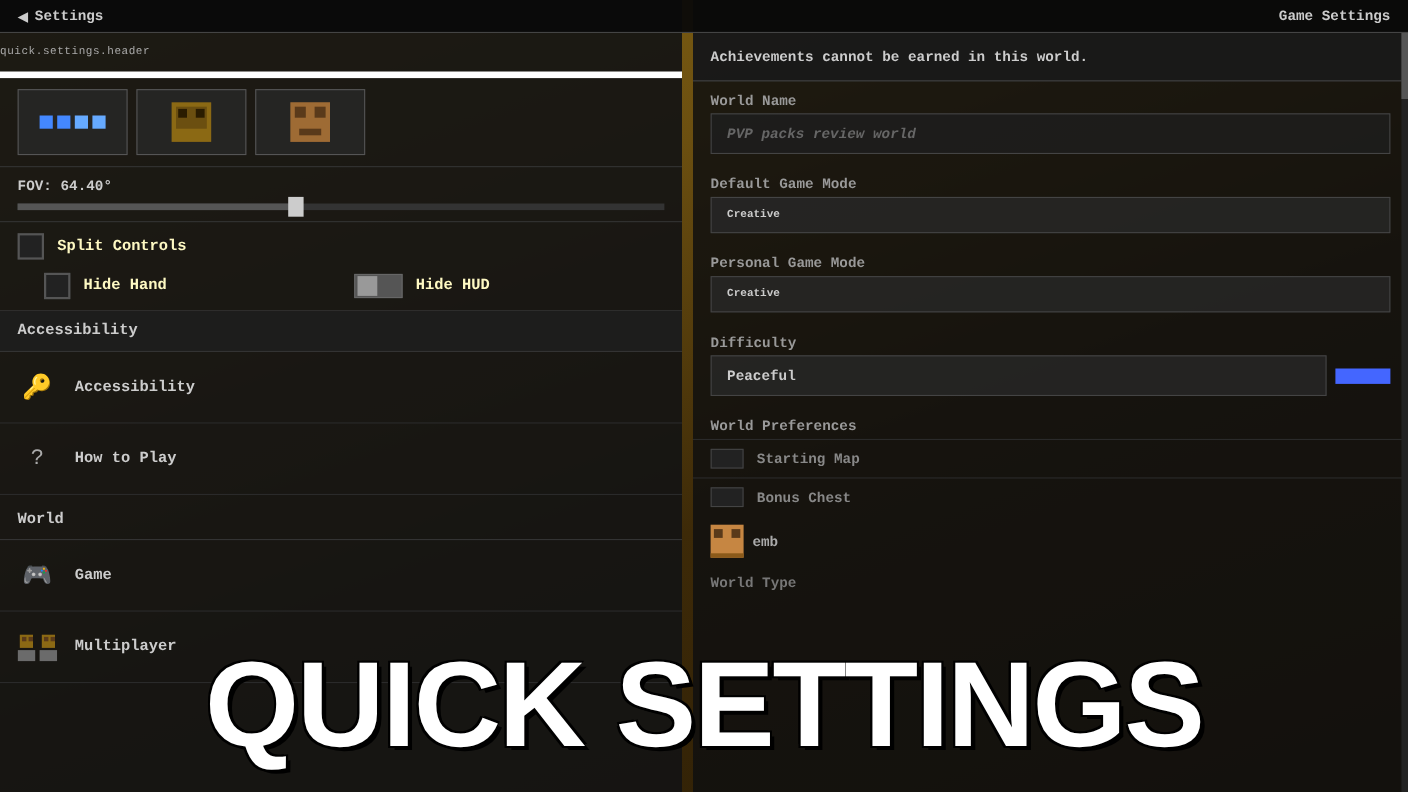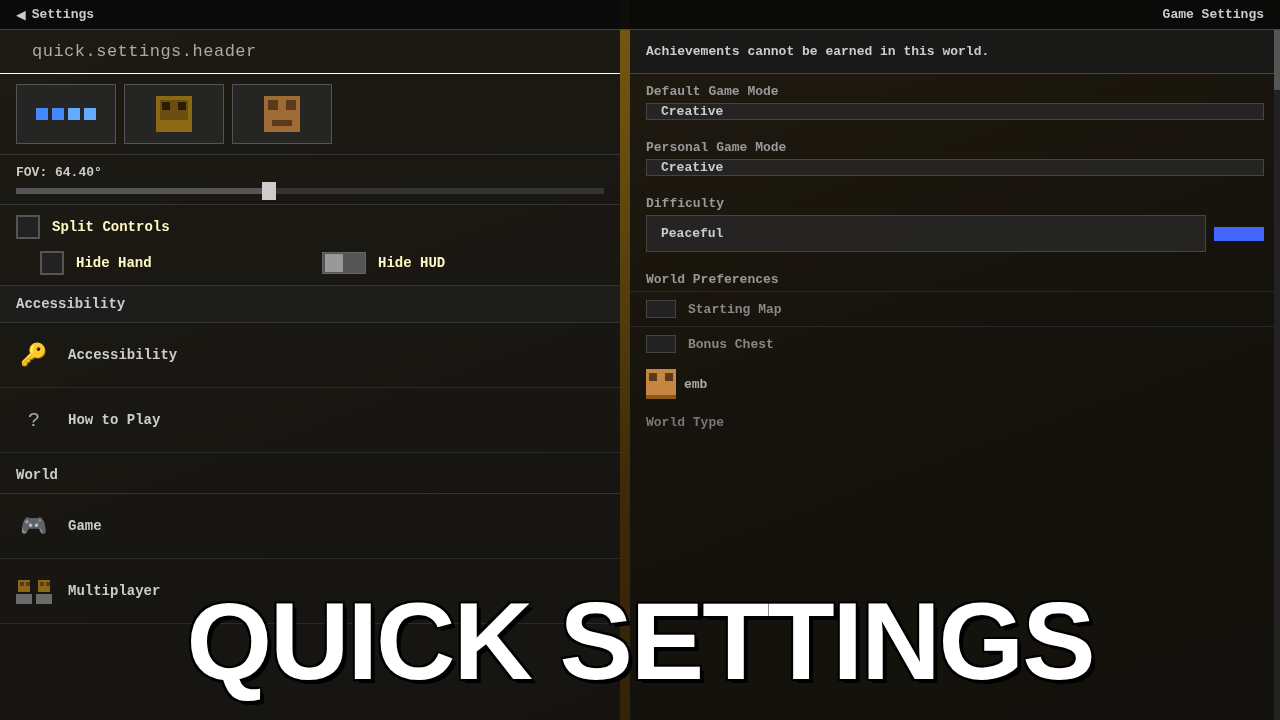--- a/index.html
+++ b/index.html
@@ -82,24 +82,24 @@
       font-size: 13px;
       font-weight: bold;
     }
 
     
     .left-panel {
       padding-top: 30px;
     }
 
     .quick-header {
-      padding: 12px 32px;
-      font-size: 17px;
+      padding: 12px 0;
+      font-size: 10px;
       color: #aaa;
-      border-bottom: 1px solid #ffffff;
+      border-bottom: 6px solid #ffffff;
       letter-spacing: 0.5px;
     }
 
     
     .avatar-row {
       display: flex;
       align-items: center;
       padding: 10px 16px;
       gap: 8px;
       border-bottom: 1px solid #333;
@@ -303,24 +303,24 @@
 
     .setting-label {
       padding: 10px 16px 4px;
       font-size: 13px;
       color: #999;
       font-weight: bold;
     }
 
     .setting-value-box {
       margin: 0 16px 10px;
-      padding: 0 14px;
+      padding: 10px 14px;
       background: rgba(40,40,40,0.8);
       border: 1px solid #444;
-      font-size: 13px;
+      font-size: 10px;
       color: #ccc;
       font-weight: bold;
     }
 
     .world-name-input {
       margin: 0 16px 10px;
       padding: 10px 14px;
       background: rgba(30,30,30,0.8);
       border: 1px solid #444;
       font-size: 13px;
@@ -586,20 +586,24 @@
     </div>
     <span class="menu-label">Multiplayer</span>
   </div>
 
 </div>
 
 <div class="right-panel">
 
   <div class="achievements-banner">Achievements cannot be earned in this world.</div>
 
+  <div class="setting-section">
+    <div class="setting-label">World Name</div>
+    <div class="world-name-input">PVP packs review world</div>
+  </div>
 
   <div class="setting-section">
     <div class="setting-label">Default Game Mode</div>
     <div class="setting-value-box">Creative</div>
   </div>
 
   <div class="setting-section">
     <div class="setting-label">Personal Game Mode</div>
     <div class="setting-value-box">Creative</div>
   </div>

